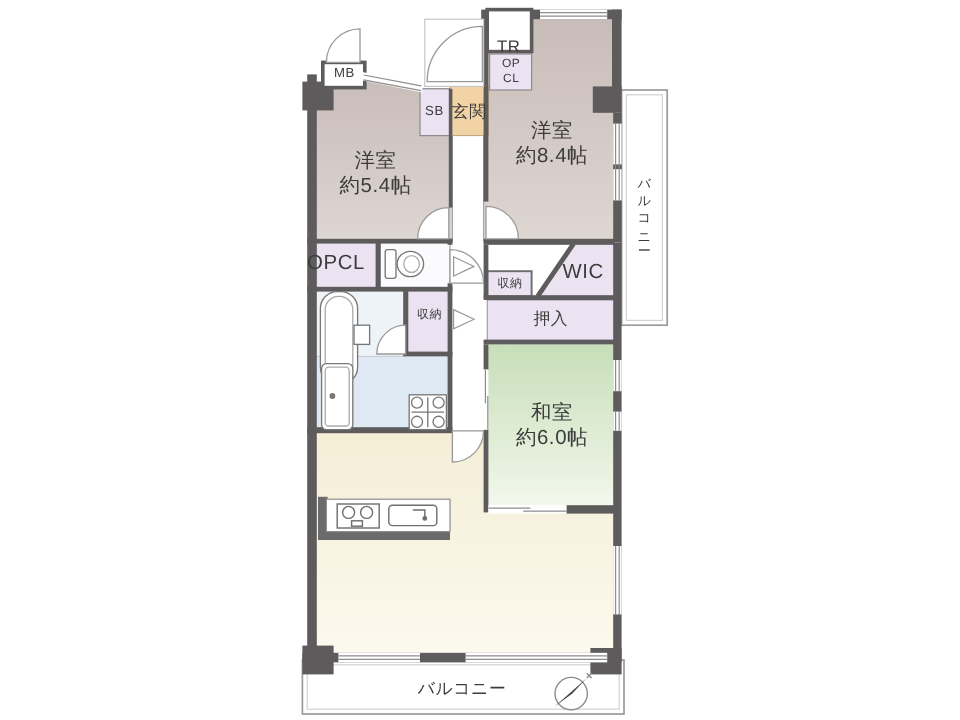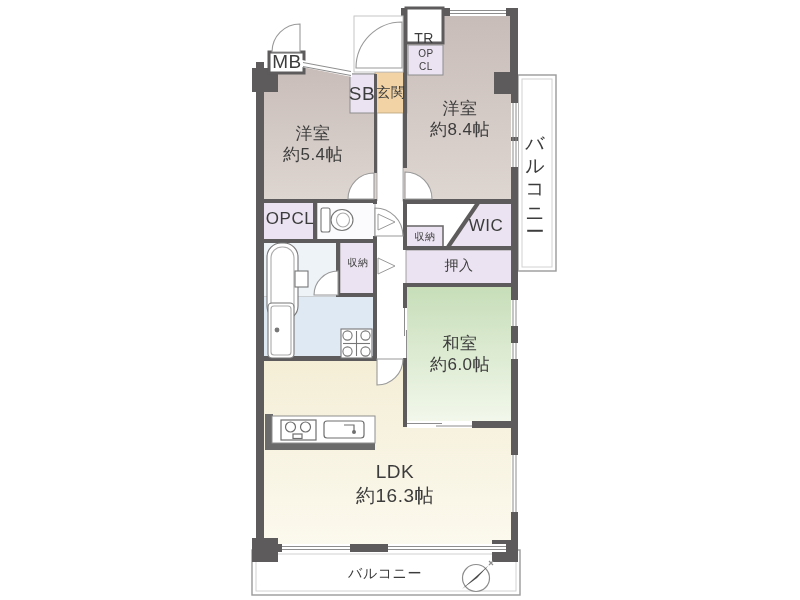--- a/index.html
+++ b/index.html
@@ -7,21 +7,21 @@
     --closet:#ebe3f1; --wet:#dfe9f3; --bath:#eef3f8; --genkan:#f1d3a5;
   }
   html,body{margin:0;padding:0;}
   body{width:800px;height:600px;background:#ffffff;font-family:"Liberation Sans","DejaVu Sans",sans-serif;}
   #stage{position:relative;width:800px;height:600px;overflow:hidden;background:#fff;}
   #planSvg{position:absolute;left:0;top:0;}
   .lbl{position:absolute;transform:translate(-50%,-50%);color:var(--text);
        white-space:nowrap;text-align:center;line-height:1.25;letter-spacing:0.5px;}
   .lbl .ln{display:block;}
   .s17{font-size:17px;} .s19{font-size:19px;} .s14{font-size:14px;}
-  .s13{font-size:19px;} .s12{font-size:10px;} .s10{font-size:10px;}
+  .s13{font-size:11px;} .s12{font-size:10px;} .s10{font-size:10px;}
   .vert{writing-mode:vertical-rl;letter-spacing:3px;}
 </style>
 </head>
 <body>
 
 <div id="stage">
 
 <svg id="planSvg" width="800" height="600" viewBox="0 0 800 600">
   <defs>
     <linearGradient id="gYo" x1="0" y1="0" x2="0" y2="1">
@@ -220,31 +220,27 @@
 
 <div class="lbl s17" style="left:313px;top:144px;">
   <span class="ln">洋室</span>
   <span class="ln">約5.4帖</span>
 </div>
 <div class="lbl s17" style="left:460px;top:119px;">
   <span class="ln">洋室</span>
   <span class="ln">約8.4帖</span>
 </div>
 
-<div class="lbl s17" style="left:290px;top:219px;">OPCL</div>
+<div class="lbl s17" style="left:280px;top:219px;">OPCL</div>
 <div class="lbl s12" style="left:358px;top:263px;">収納</div>
 <div class="lbl s17" style="left:486px;top:226px;text-align:right;">WIC</div>
 <div class="lbl s10" style="left:425px;top:237px;">収納</div>
 <div class="lbl s14" style="left:459px;top:266px;">押入</div>
 
 <div class="lbl s17" style="left:460px;top:354px;">
   <span class="ln">和室</span>
   <span class="ln">約6.0帖</span>
 </div>
-<div class="lbl s19" style="left:395px;top:484px;">
-  <span class="ln">LDK</span>
-  <span class="ln">約16.3帖</span>
-</div>
 
 <div class="lbl s13 vert" style="left:535px;top:173px;">バルコニー</div>
 <div class="lbl s14" style="left:385px;top:574px;">バルコニー</div>
 
 </div>
 
 </body></html>

